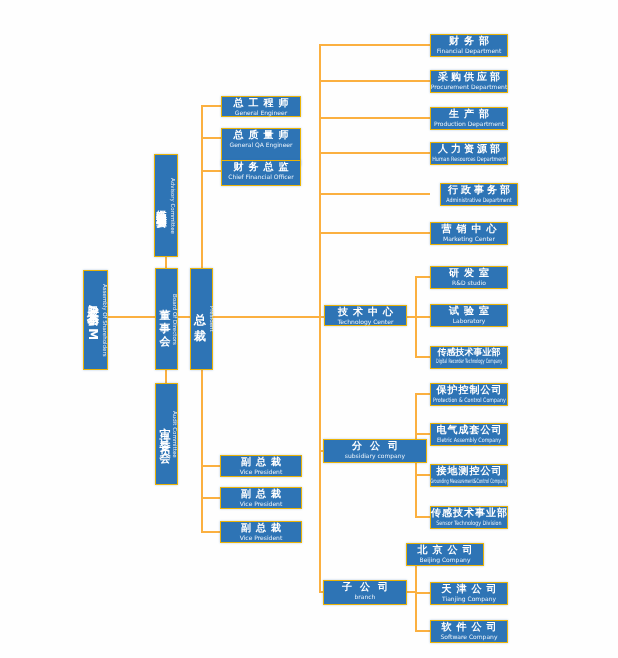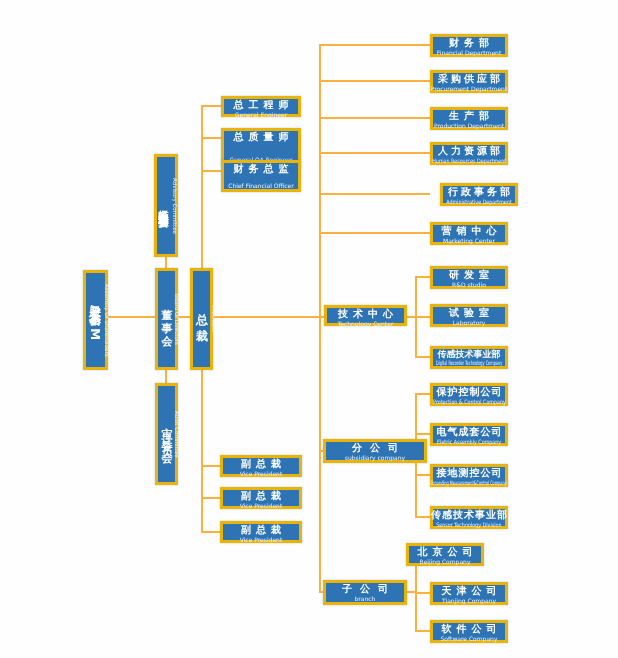--- a/index.html
+++ b/index.html
@@ -1,21 +1,21 @@
 <!DOCTYPE html>
 <html><head>
 <meta charset="utf-8">
 <style>
   html,body{margin:0;padding:0;background:#ffffff;font-family:"DejaVu Sans",sans-serif;}
   #canvas{position:relative;width:618px;height:658px;background:#fefefe;overflow:hidden;}
   .line{position:absolute;background:#FBB040;}
   .hl{height:2px;}
   .vl{width:2px;}
-  .box{position:absolute;background:#2E74B5;border:3px solid #eab308;box-sizing:border-box;
-       color:#fff;display:flex;flex-direction:column;align-items:center;justify-content:space-between;
+  .box{position:absolute;background:#2E74B5;border:1px solid #eab308;box-sizing:border-box;
+       color:#fff;display:flex;flex-direction:column;align-items:center;justify-content:flex-start;
        text-align:center;box-shadow:0 0 2px rgba(46,116,181,.35);}
   .zh{font-weight:bold;font-size:10px;line-height:1.15;white-space:nowrap;}
   .zh-s{letter-spacing:5px;margin-right:-5px;}
   .zh-m{letter-spacing:3px;margin-right:-3px;}
   .zh-t{letter-spacing:1px;margin-right:-1px;}
   .zh-xt{font-size:9px;letter-spacing:0;}
   .zh-w{letter-spacing:8px;margin-right:-8px;}
   .en{font-size:6px;line-height:1.25;white-space:nowrap;display:block;transform-origin:50% 50%;color:#EAF3FB;}
   .sq1{transform:scaleX(0.8);}
   .sq2{transform:scaleX(0.58);}
@@ -100,21 +100,21 @@
   </div>
 
   <div class="box" style="left:221px;top:96px;width:80px;height:21px">
     <div class="zh zh-s">总工程师</div>
     <div class="en">General Engineer</div>
   </div>
   <div class="box" style="left:221px;top:128px;width:80px;height:38px">
     <div class="zh zh-s">总质量师</div>
     <div class="en">General QA Engineer</div>
   </div>
-  <div class="box" style="left:221px;top:160px;width:80px;height:32px">
+  <div class="box" style="left:221px;top:160px;width:80px;height:26px">
     <div class="zh zh-s">财务总监</div>
     <div class="en">Chief Financial Officer</div>
   </div>
 
   <div class="box" style="left:220px;top:455px;width:82px;height:22px">
     <div class="zh zh-s">副总裁</div>
     <div class="en">Vice President</div>
   </div>
   <div class="box" style="left:220px;top:487px;width:82px;height:22px">
     <div class="zh zh-s">副总裁</div>

